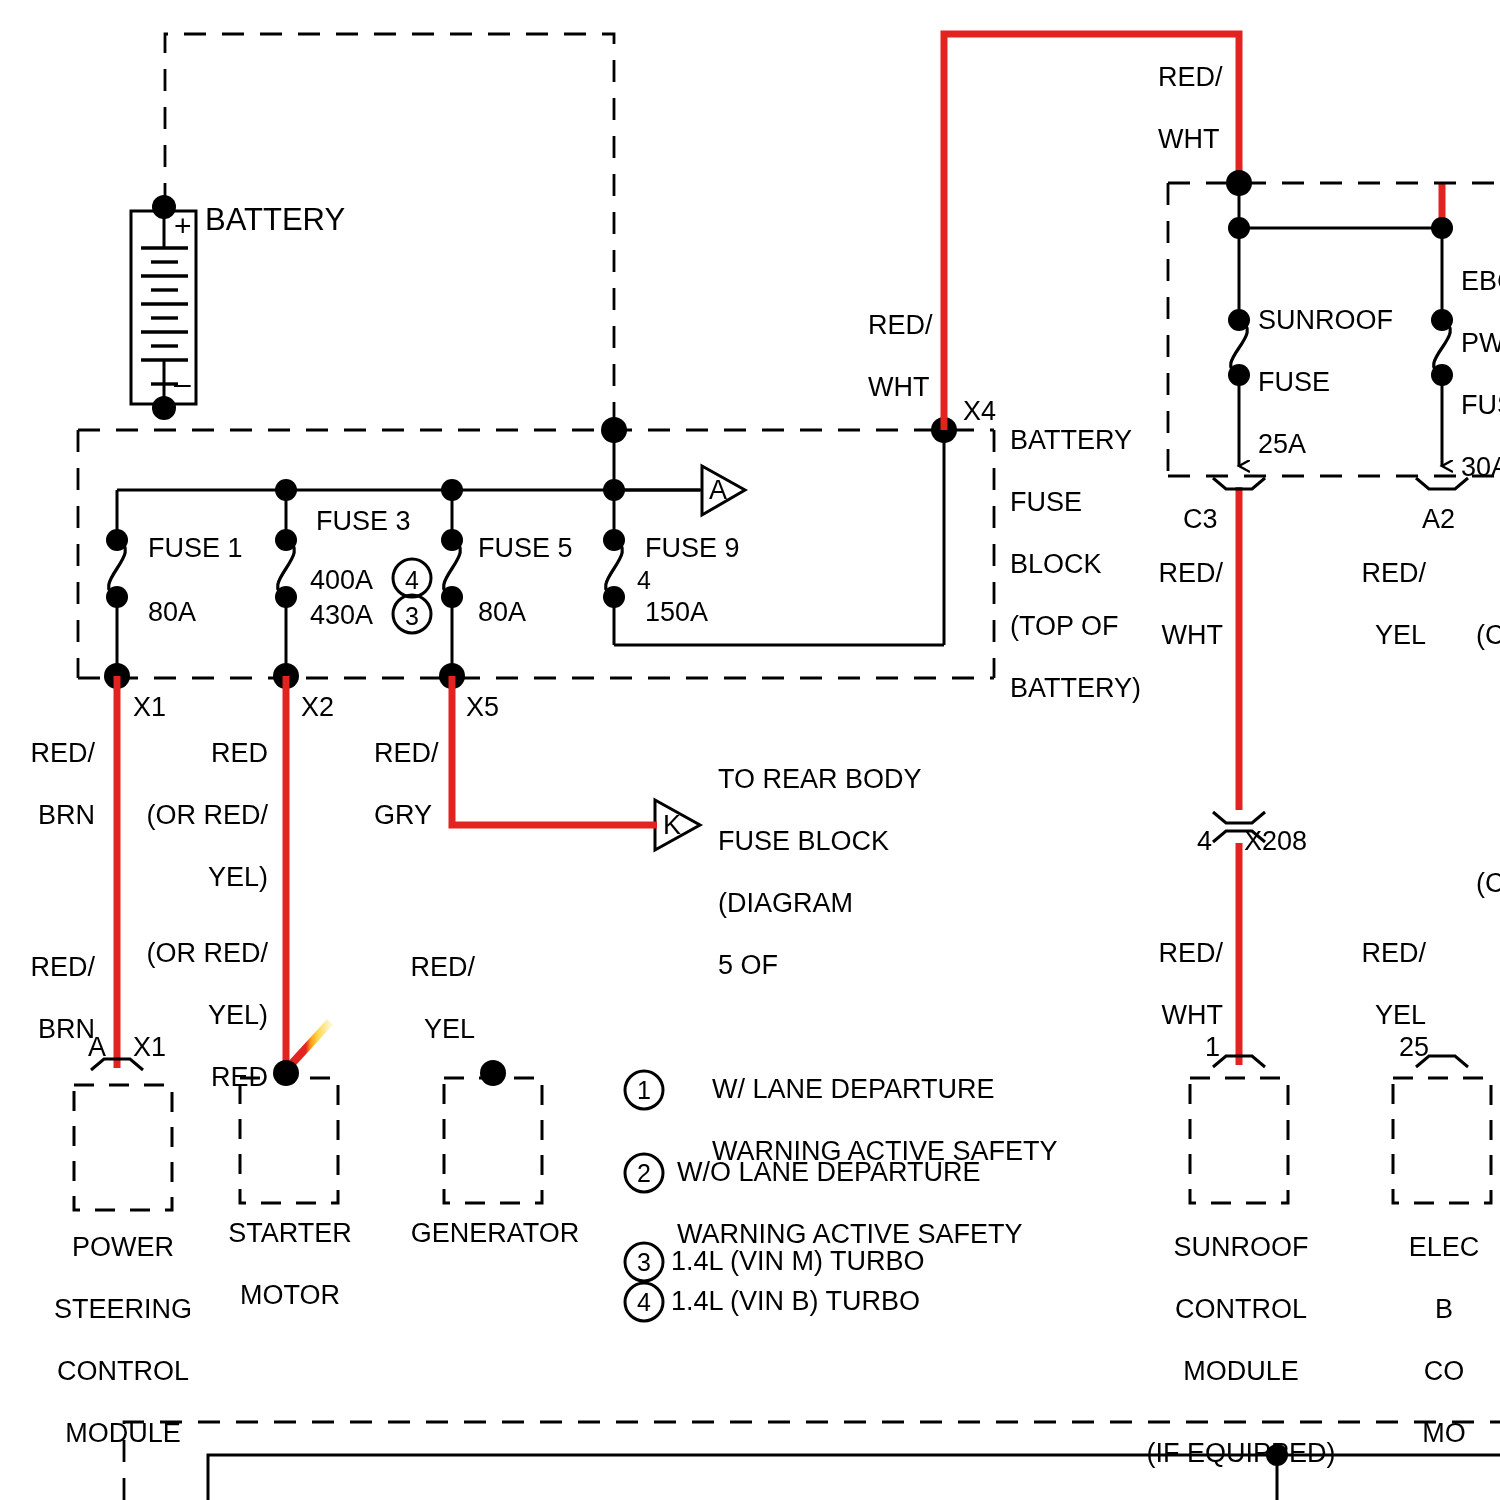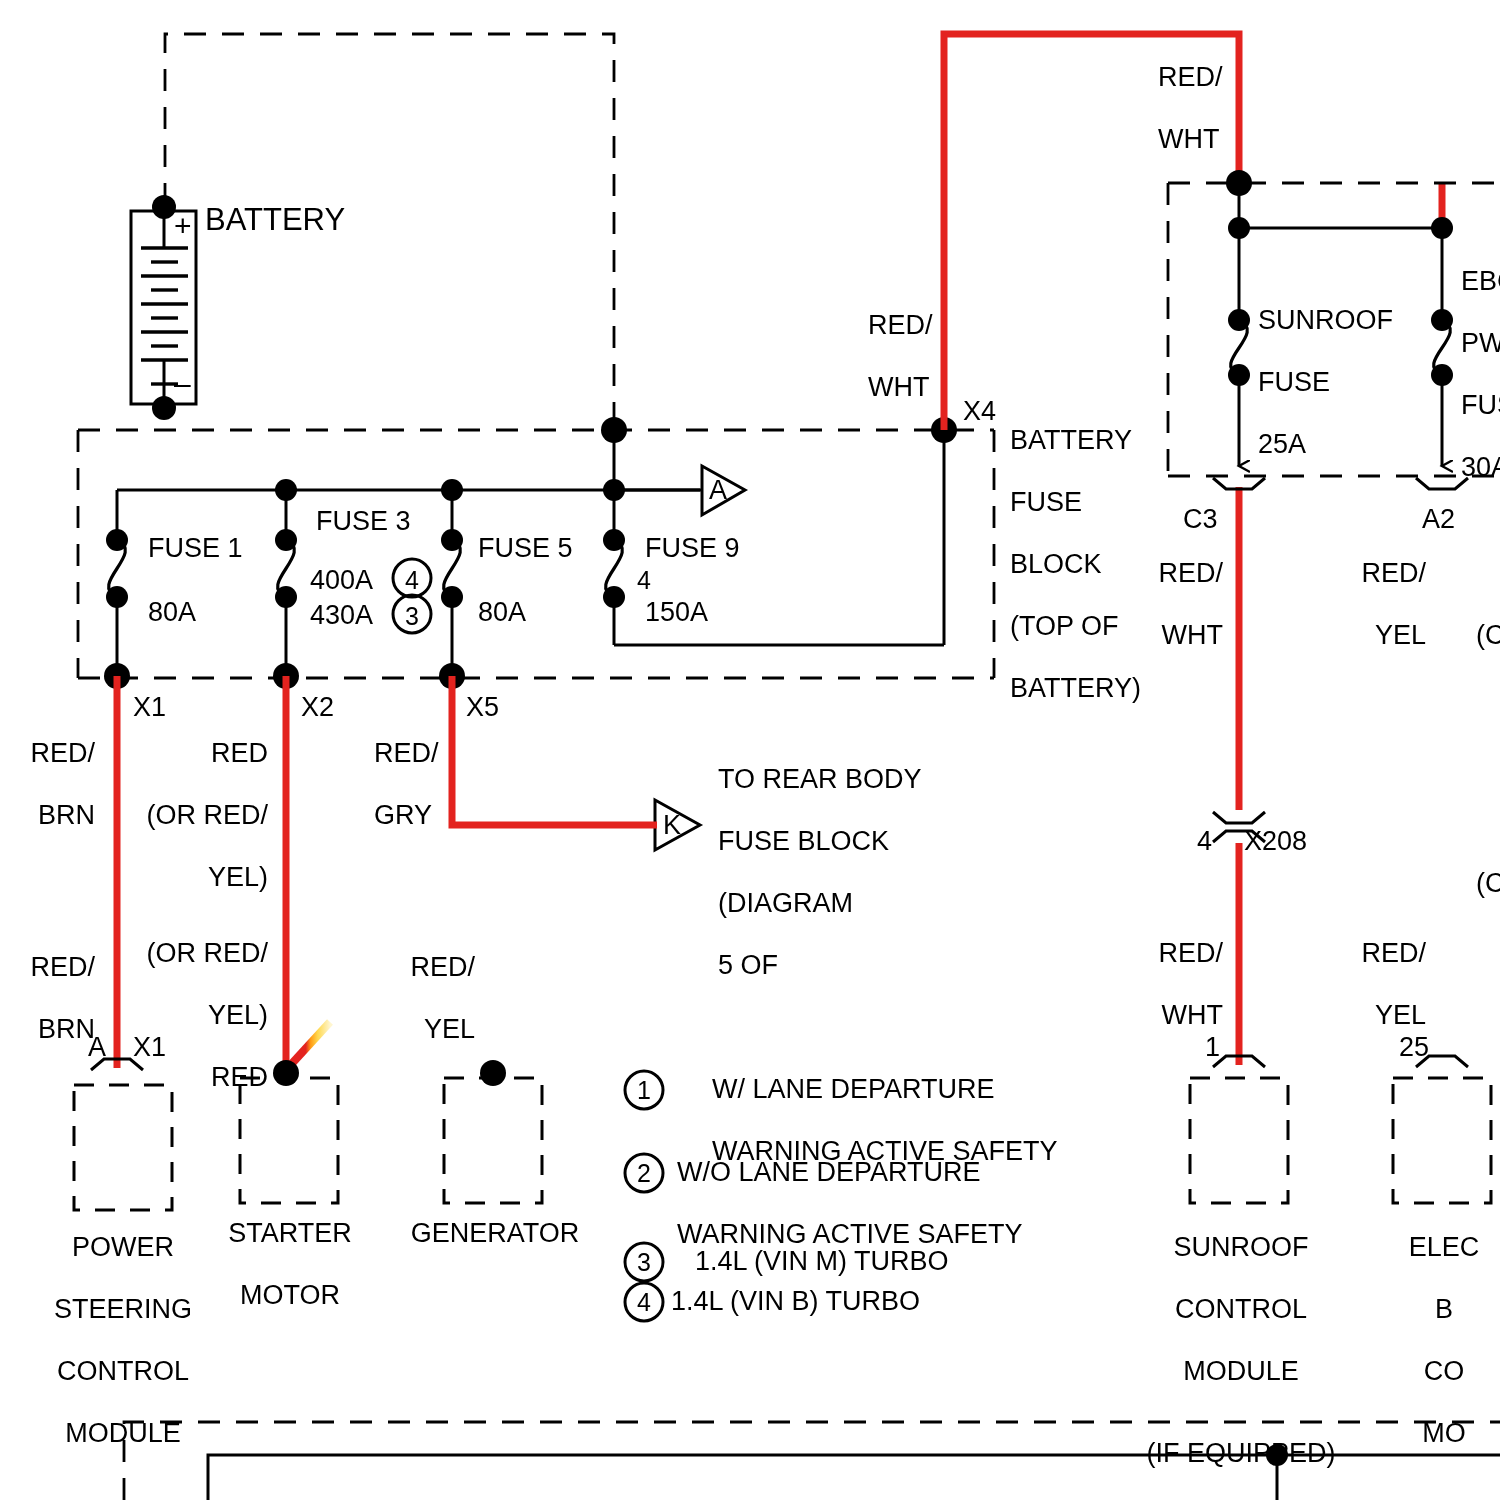--- a/index.html
+++ b/index.html
@@ -354,18 +354,18 @@
 
 <div class="lbl c" style="left:632px;top:1075px;width:24px;font-size:25px;">1</div>
 <div class="lbl" style="left:712px;top:1074px;"><span style="display: block;">W/ LANE DEPARTURE</span>
 <span style="display: block;">WARNING ACTIVE SAFETY</span></div>
 
 <div class="lbl c" style="left:632px;top:1158px;width:24px;font-size:25px;">2</div>
 <div class="lbl" style="left:677px;top:1157px;"><span style="display: block;">W/O LANE DEPARTURE</span>
 <span style="display: block;">WARNING ACTIVE SAFETY</span></div>
 
 <div class="lbl c" style="left:632px;top:1247px;width:24px;font-size:25px;">3</div>
-<div class="lbl" style="left:671px;top:1246px;"><span style="display: block; margin-left: 24px;">1.4L (VIN M) TURBO</span></div>
+<div class="lbl" style="left:671px;top:1246px;"><span style="display: block;">1.4L (VIN M) TURBO</span></div>
 
 <div class="lbl c" style="left:632px;top:1287px;width:24px;font-size:25px;">4</div>
 <div class="lbl" style="left:671px;top:1286px;"><span style="display: block;">1.4L (VIN B) TURBO</span></div>
 
 </div>
 
 </body></html>

